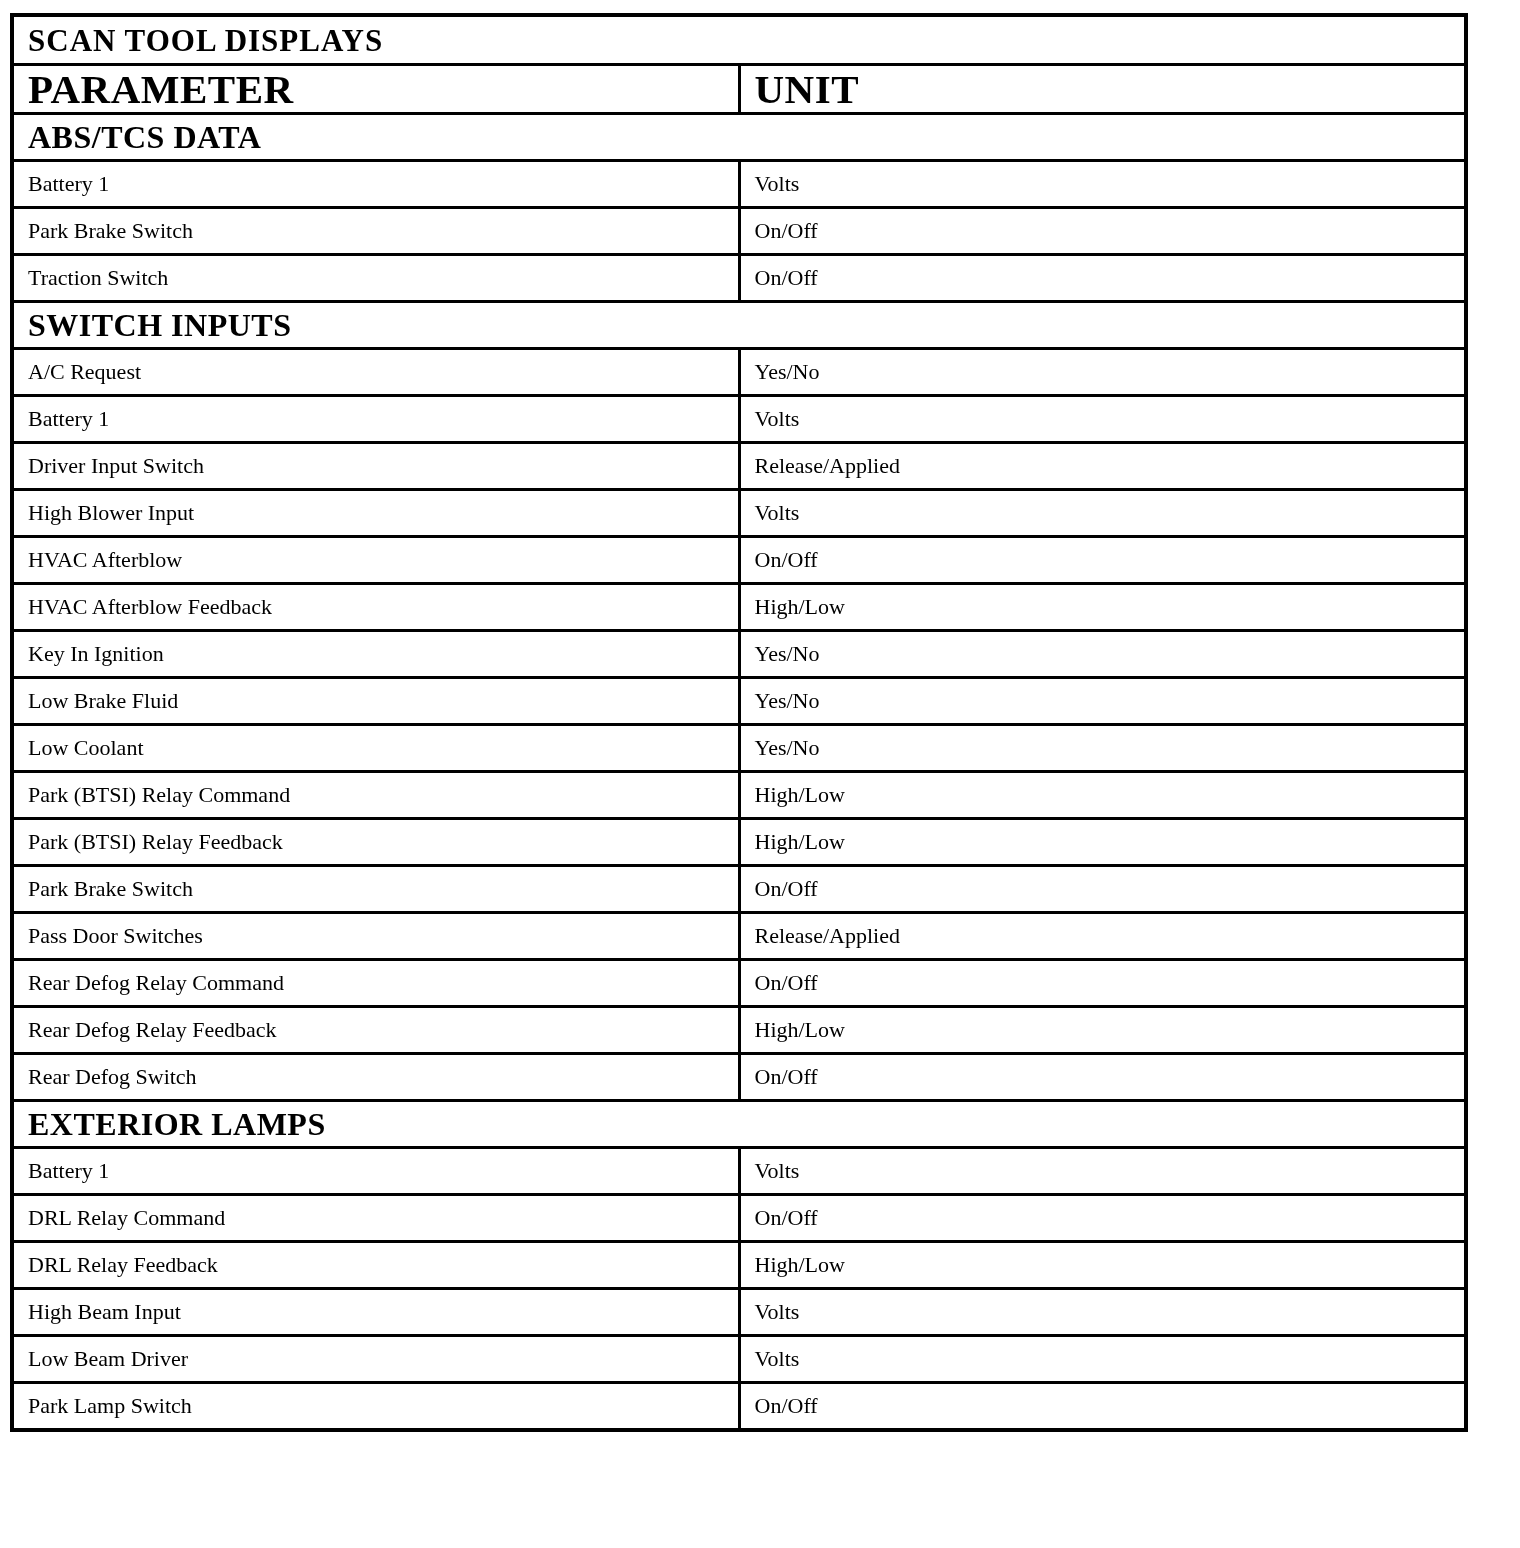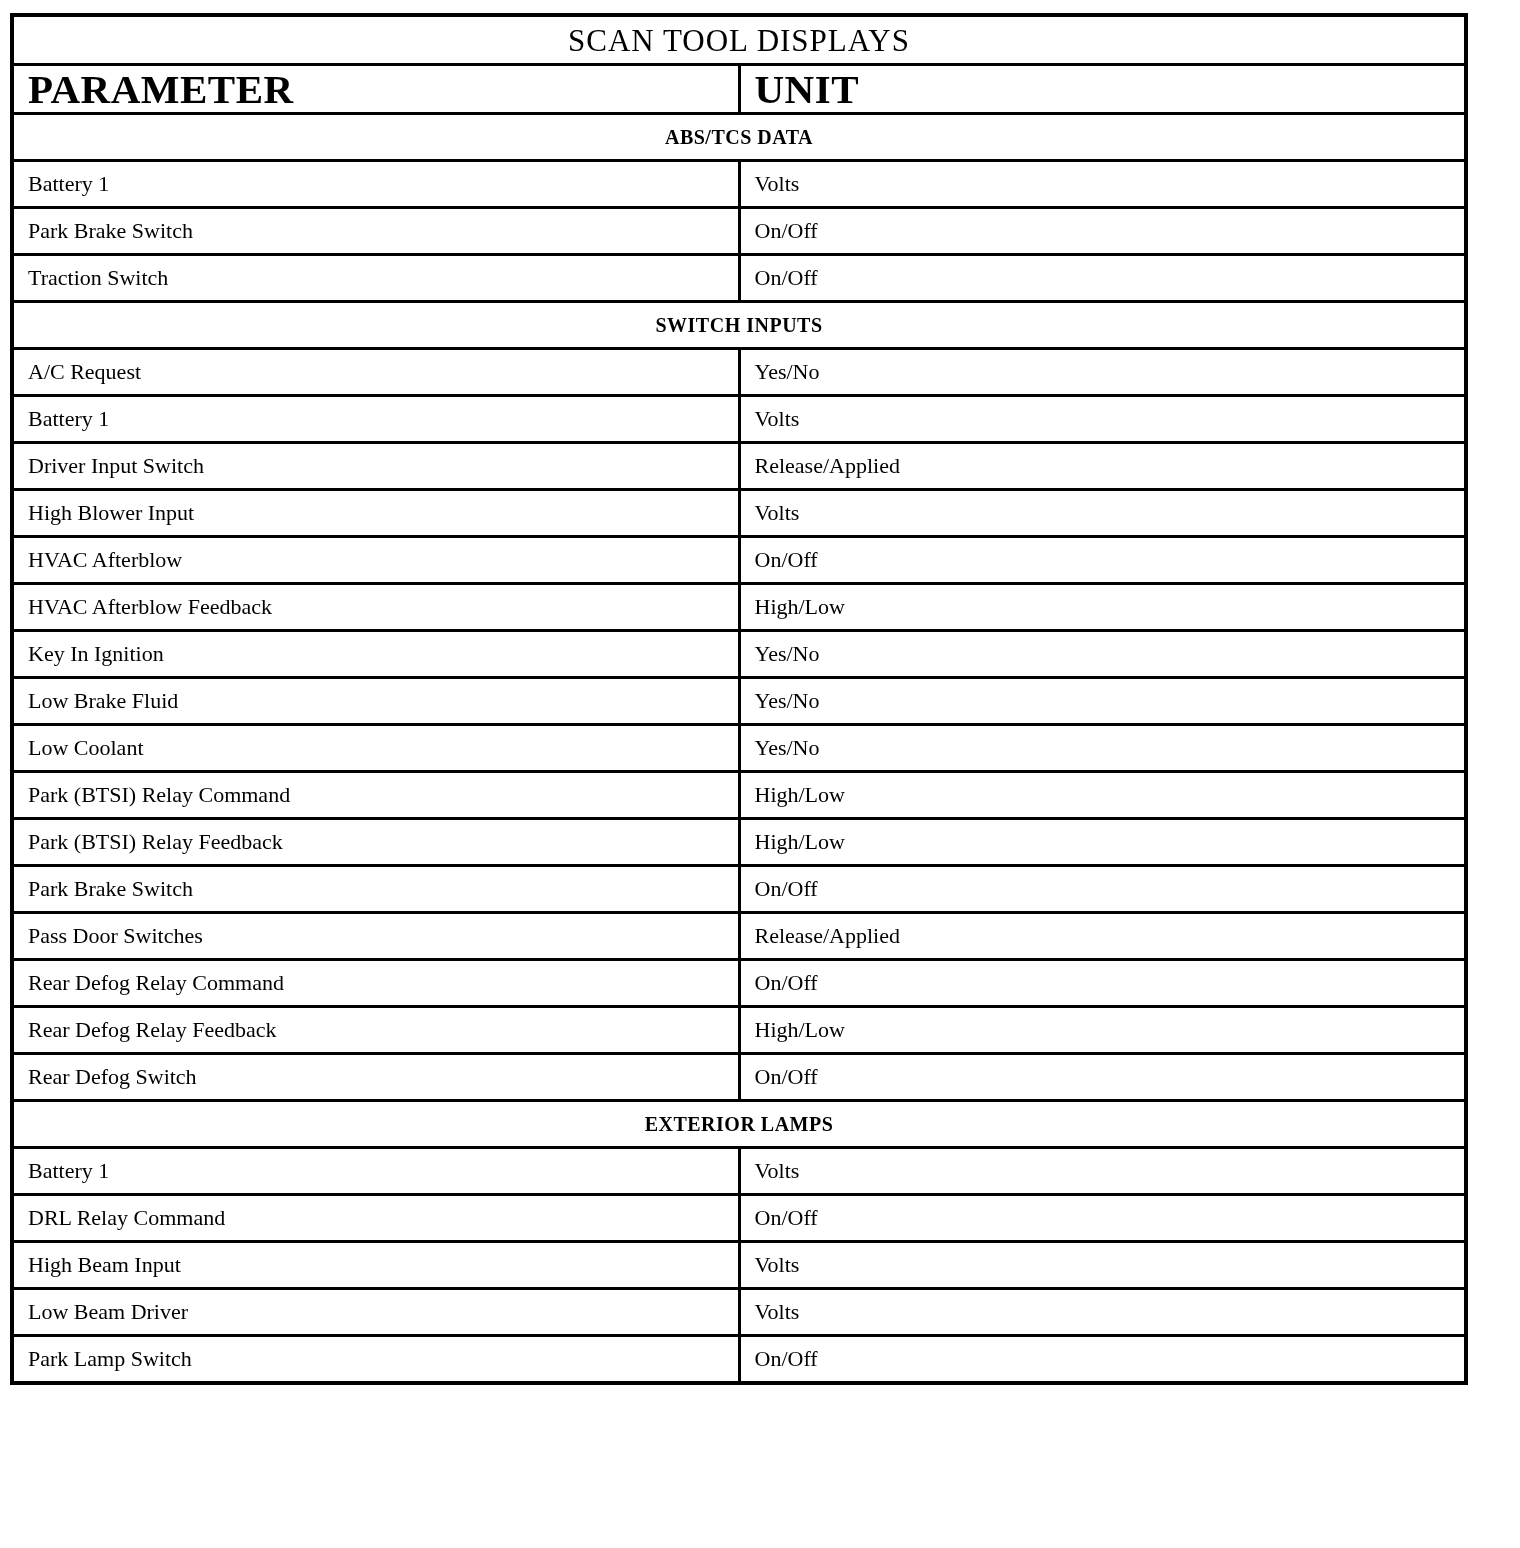--- a/index.html
+++ b/index.html
@@ -10,23 +10,23 @@
     }
     table {
       width: 100%; border-collapse: collapse; table-layout: fixed;
       border: 4px solid #000;
     }
     td {
       border: 3px solid #000; height: 44px; padding: 0 14px;
       font-size: 22px; vertical-align: middle; line-height: 1;
     }
     td.param { width: 700px; }
-    tr.title td { text-align: center; font-weight: normal; font-size: 31px; letter-spacing: 1px; height: 46px; }
+    tr.title td { font-weight: bold; font-size: 31px; letter-spacing: 1px; height: 46px; }
     tr.colhead td { font-weight: bold; font-size: 41px; letter-spacing: 0.5px; height: 46px; }
-    tr.section td { text-align: center; font-weight: bold; font-size: 20px; letter-spacing: 0.5px; height: 44px; }
+    tr.section td { font-weight: bold; font-size: 32px; letter-spacing: 0.5px; height: 44px; }
   </style>
 </head>
 <body>
 
 <div class="doc">
   <table>
     <tbody id="tbody">
       <tr class="title">
         <td colspan="2">SCAN TOOL DISPLAYS</td>
       </tr>
@@ -121,20 +121,24 @@
         </tr>
         <tr>
           <td class="param">Battery 1</td>
           <td>Volts</td>
         </tr>
         <tr>
           <td class="param">DRL Relay Command</td>
           <td>On/Off</td>
         </tr>
         <tr>
+          <td class="param">DRL Relay Feedback</td>
+          <td>High/Low</td>
+        </tr>
+        <tr>
           <td class="param">High Beam Input</td>
           <td>Volts</td>
         </tr>
         <tr>
           <td class="param">Low Beam Driver</td>
           <td>Volts</td>
         </tr>
         <tr>
           <td class="param">Park Lamp Switch</td>
           <td>On/Off</td>

